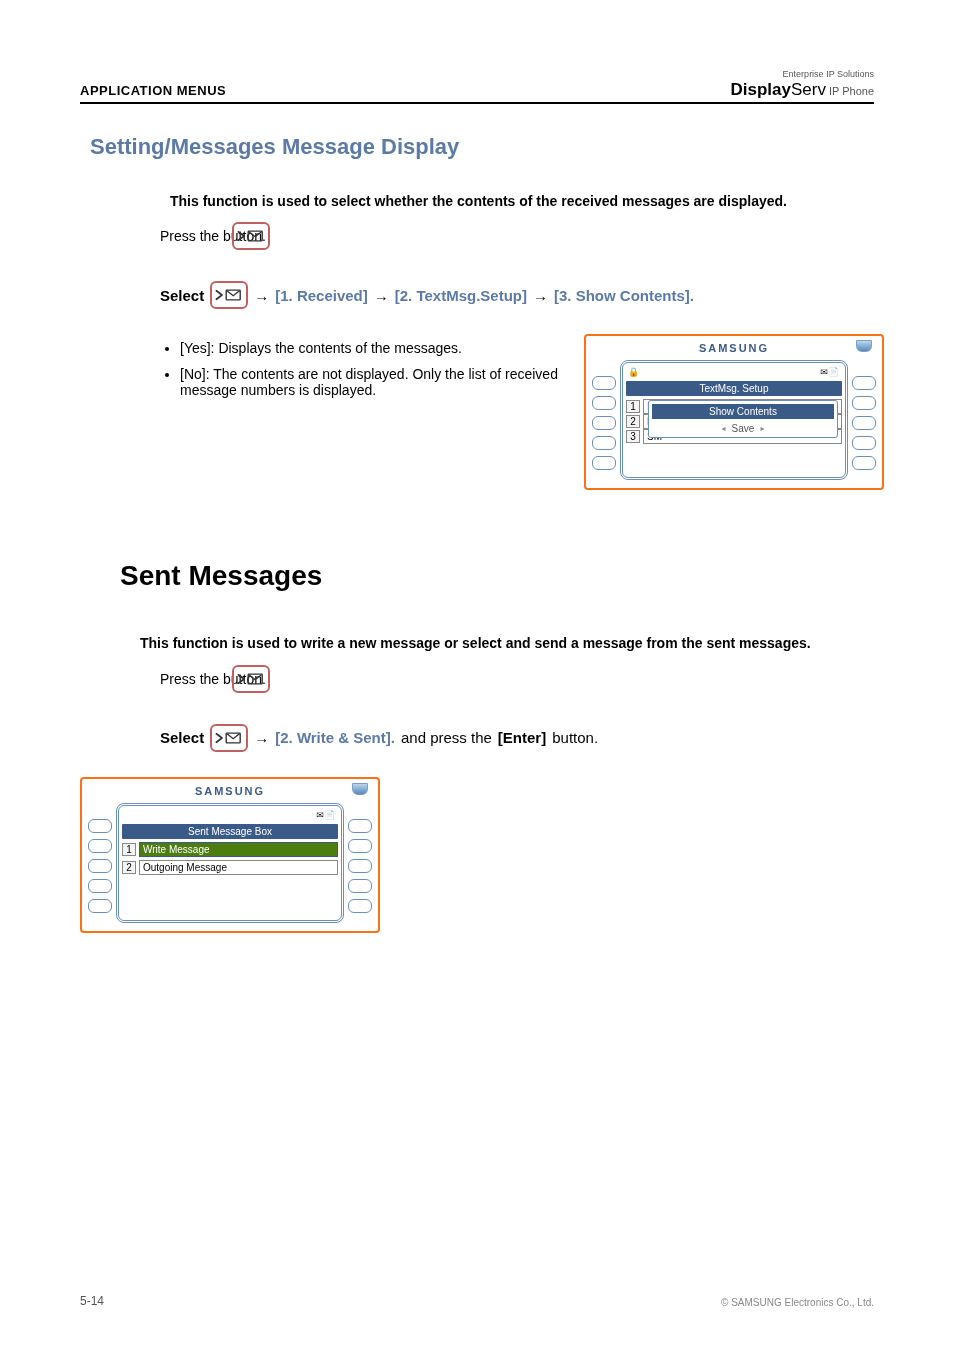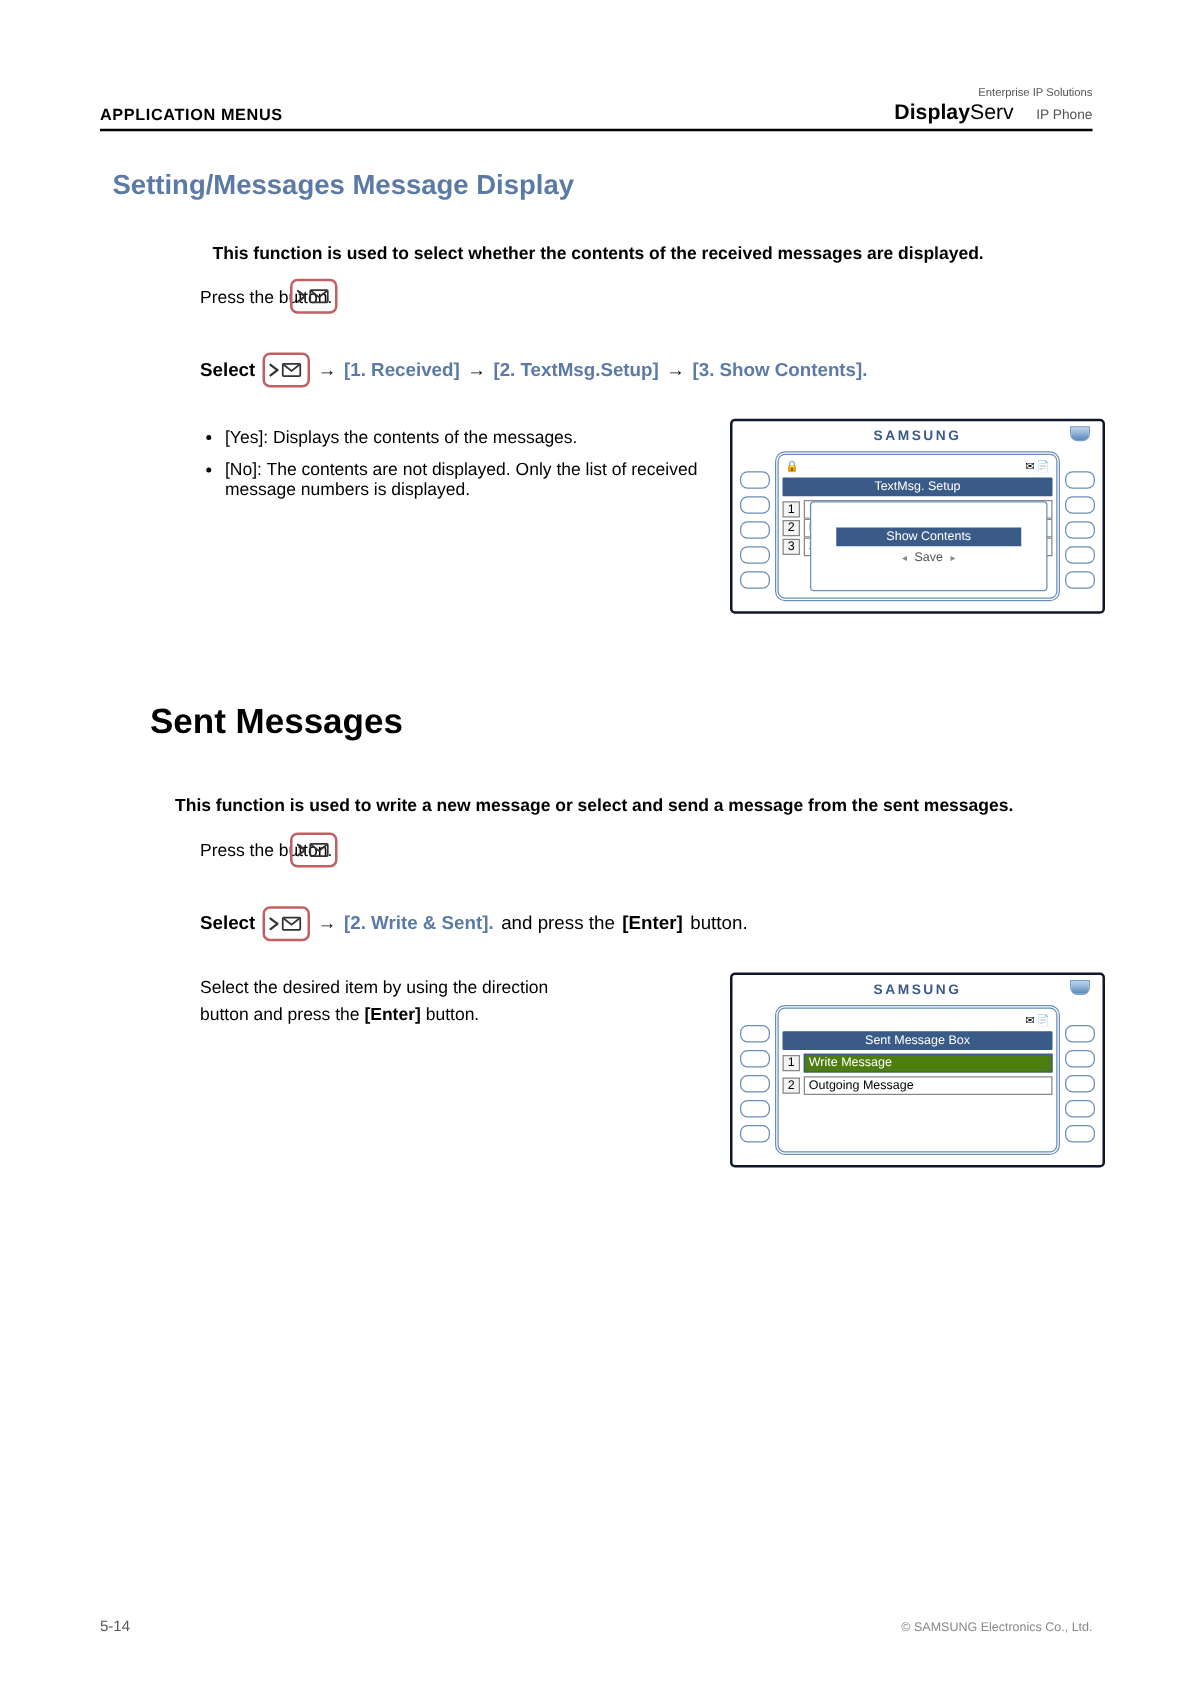--- a/index.html
+++ b/index.html
@@ -35,21 +35,21 @@
   }
   .hdr-right { text-align: right; line-height: 1; }
   .hdr-sup {
     font-size: 9px;
     color: #555;
     display: block;
     margin-bottom: 2px;
   }
   .brand-strong { font-weight: 900; font-size: 17px; }
   .brand-light  { font-weight: 300; font-size: 17px; }
-  .brand-tail   { font-size: 11px; color: #555; font-weight: 400; margin-left: 18px; }
+  .brand-tail   { font-size: 11px; color: #555; font-weight: 400; margin-left: 3px; }
 
   
   .h-sub {
     color: #5b7aa6;
     font-size: 22px;
     font-weight: bold;
     margin: 20px 0 30px 10px;
   }
   .h-main {
     font-size: 28px;
@@ -109,21 +109,21 @@
     display: flex;
     align-items: flex-start;
     gap: 20px;
   }
   .two-col .left { flex: 1 1 auto; }
   .two-col .right { flex: 0 0 auto; margin-right: -10px; }
 
   
   .phone {
     width: 300px;
-    border: 2px solid #0f172a;
+    border: 2px solid #f97316;
     border-radius: 4px;
     background: #fff;
     padding: 4px 6px 8px 6px;
     box-sizing: border-box;
   }
   .phone-top {
     position: relative;
     text-align: center;
     font-size: 11px;
     font-weight: bold;
@@ -214,21 +214,21 @@
     position: relative;
     margin-top: -2px;
   }
   .popup-inner {
     position: absolute;
     left: 22px; right: 4px;
     top: -42px;
     background: #fff;
     border: 1px solid #6a8fb8;
     border-radius: 3px;
-    padding: 20px;
+    padding: 3px;
     box-shadow: 0 0 0 1px #fff inset;
   }
   .popup-title {
     background: #3a5a88;
     color: #fff;
     font-size: 10px;
     text-align: center;
     padding: 2px 0;
     margin-bottom: 4px;
   }
@@ -405,28 +405,20 @@
       </span>
       <span class="arrow">→</span>
       <span>[2. Write &amp; Sent].</span>
       <span class="black" style="font-weight:normal;">and press the</span>
       <span class="black">[Enter]</span>
       <span class="black" style="font-weight:normal;">button.</span>
     </div>
   </div>
 
   <div class="two-col">
-    <div class="left">
-      <div class="body-line2">
-        <span>Select the desired item by using the direction</span><br>
-        <span>button and press the</span>
-        <b>[Enter]</b>
-        <span>button.</span>
-      </div>
-    </div>
     <div class="right">
       <div class="phone">
         <div class="phone-top">
           <span>SAMSUNG</span>
           <span class="led"></span>
         </div>
         <div class="phone-body">
           <div class="side-btns">
             <div class="sbtn"></div>
             <div class="sbtn"></div>

